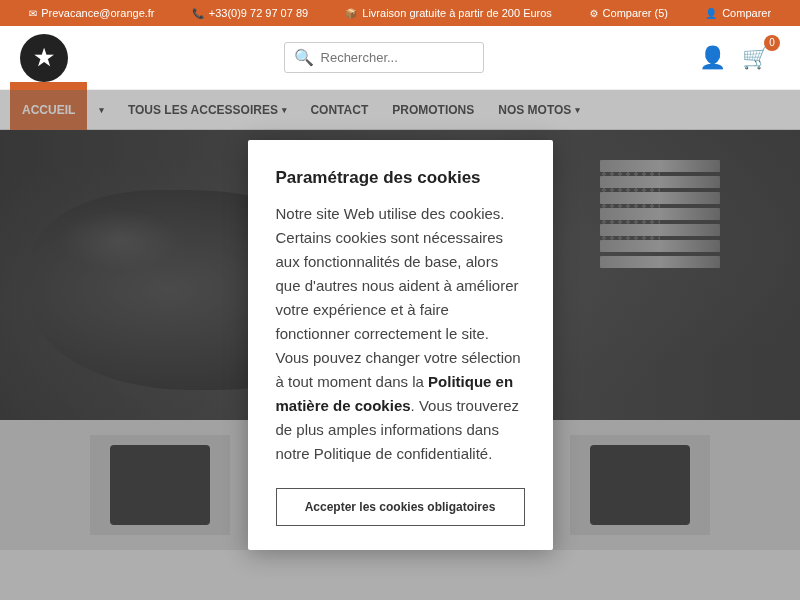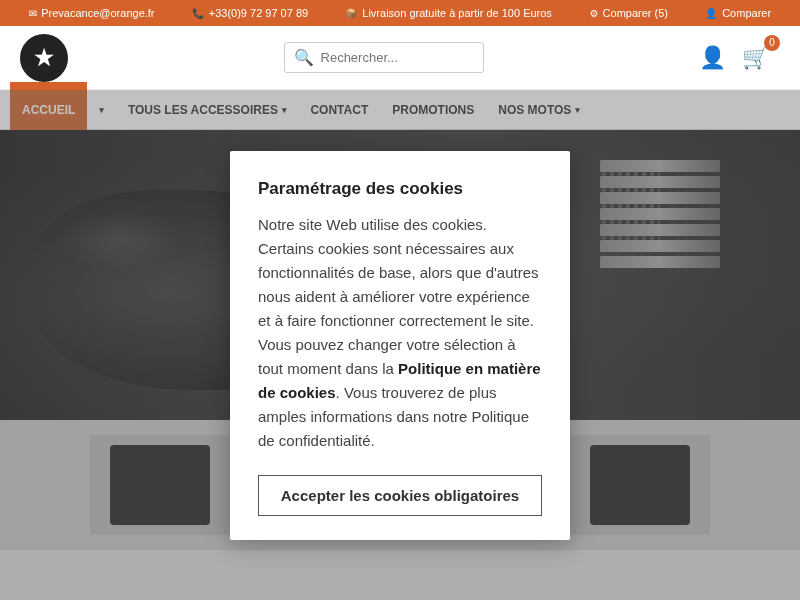--- a/index.html
+++ b/index.html
@@ -224,21 +224,21 @@
       inset: 0;
       background: rgba(100,100,100,0.4);
       display: flex;
       align-items: center;
       justify-content: center;
       z-index: 100;
       top: 90px;
     }
     .cookie-modal {
       background: white;
-      width: 340px;
+      width: 305px;
       padding: 28px 28px 24px;
       border-radius: 2px;
       box-shadow: 0 4px 24px rgba(0,0,0,0.3);
     }
     .cookie-title {
       font-size: 17px;
       font-weight: 700;
       color: #222;
       margin-bottom: 14px;
     }
@@ -255,21 +255,21 @@
     .cookie-buttons {
       display: flex;
       gap: 12px;
     }
     .btn-outline {
       flex: 1;
       padding: 11px 8px;
       border: 1.5px solid #555;
       background: white;
       color: #333;
-      font-size: 15px;
+      font-size: 12px;
       font-weight: 600;
       cursor: pointer;
       text-align: center;
     }
     .btn-solid {
       flex: 1;
       padding: 11px 8px;
       border: none;
       background: #222;
       color: white;
@@ -296,21 +296,21 @@
     <div class="top-bar-item">
       <span class="top-bar-icon">✉</span>
       <span>Prevacance@orange.fr</span>
     </div>
     <div class="top-bar-item">
       <span class="top-bar-icon">📞</span>
       <span>+33(0)9 72 97 07 89</span>
     </div>
     <div class="top-bar-item">
       <span class="top-bar-icon">📦</span>
-      <span>Livraison gratuite à partir de 100 Euros</span>
+      <span>Livraison gratuite à partir de 200 Euros</span>
     </div>
     <div class="top-bar-item">
       <span class="top-bar-icon">⚙</span>
       <span>Comparer (5)</span>
     </div>
     <div class="top-bar-item">
       <span class="top-bar-icon">👤</span>
       <span>Comparer</span>
     </div>
   </div>

